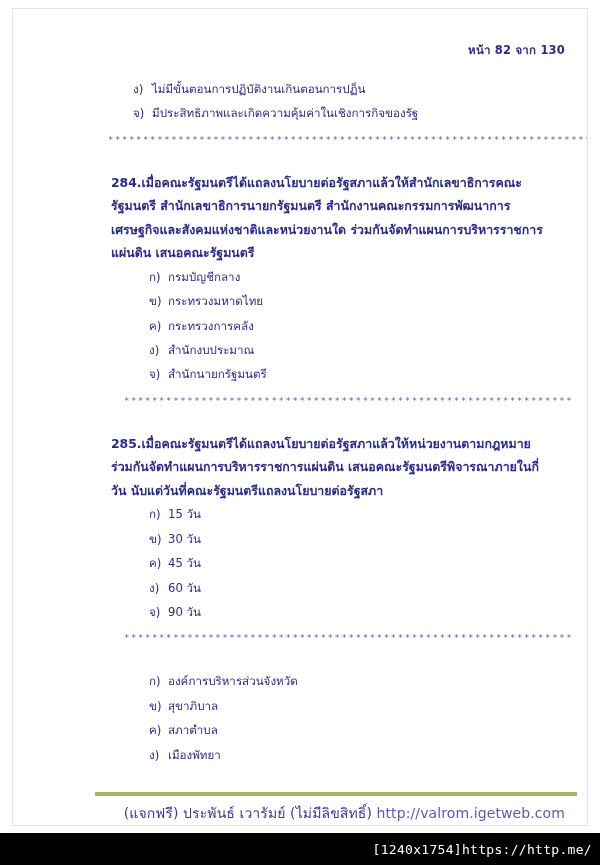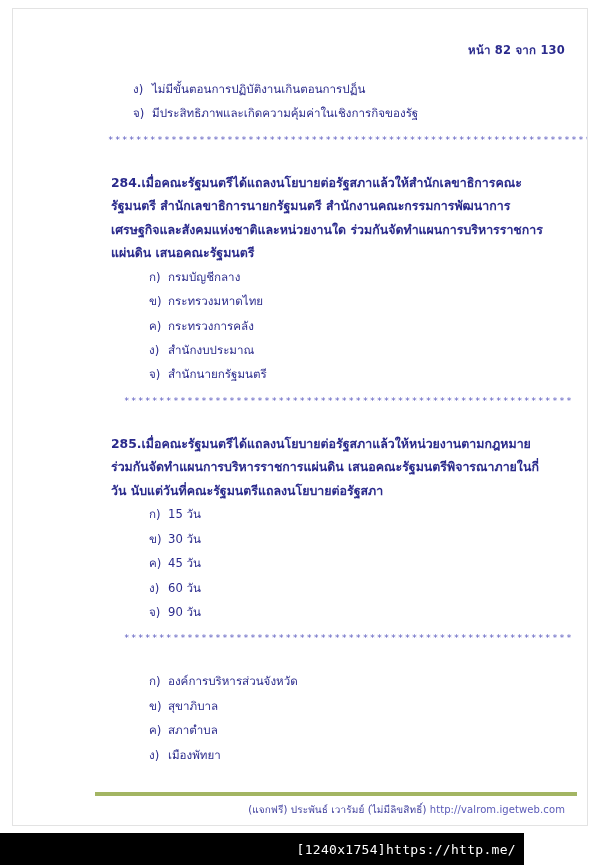--- a/index.html
+++ b/index.html
@@ -95,34 +95,34 @@
     left: 82px;
     top: 783px;
     width: 482px;
     height: 4px;
     background: #a3b563;
   }
   #footer-text {
     position: absolute;
     right: 22px;
     top: 793px;
-    font-size: 10px;
+    font-size: 14px;
     color: #3b3b9c;
     white-space: nowrap;
     letter-spacing: 0.1px;
   }
   #footer-text .url {
     color: #5a5ab8;
   }
   
   #watermark {
     position: absolute;
     left: 0;
     top: 833px;
-    width: 524px;
+    width: 600px;
     height: 32px;
     background: #000000;
     color: #ffffff;
     font-family: "DejaVu Sans Mono", monospace;
     font-size: 13px;
     display: flex;
     align-items: center;
     justify-content: flex-end;
     padding-right: 8px;
     box-sizing: border-box;

